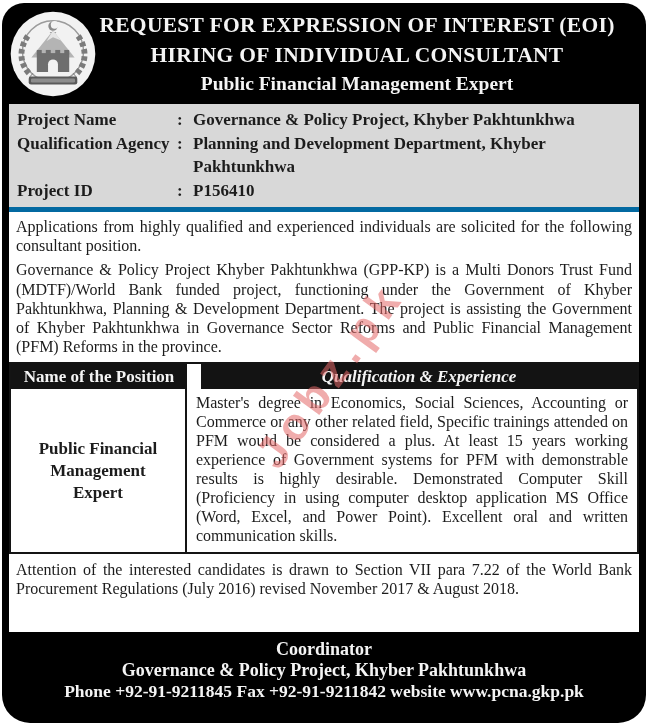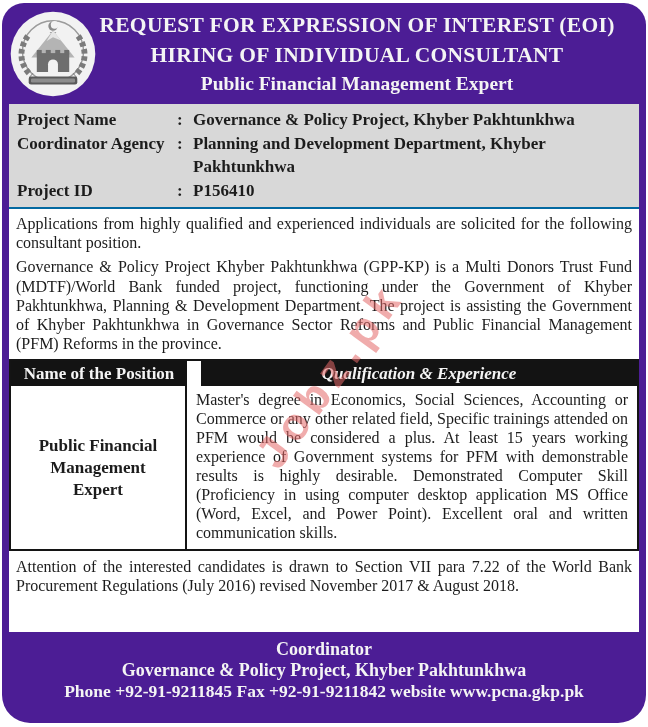--- a/index.html
+++ b/index.html
@@ -7,21 +7,21 @@
   body {
     width: 648px; height: 727px;
     background: #ffffff;
     font-family: "Liberation Serif", serif;
     position: relative;
     overflow: hidden;
   }
   .ad {
     position: absolute;
     left: 2px; top: 3px; right: 2px; bottom: 4px;
-    background: #4c1d95;
+    background: #000000;
     border-radius: 22px 22px 28px 28px;
     display: flex;
     flex-direction: column;
     overflow: hidden;
   }
   
   .header {
     height: 101px;
     display: flex;
     align-items: center;
@@ -39,21 +39,21 @@
     background: #ffffff;
     margin: 0 7px;
     overflow: hidden;
     color: #1c1c1c;
     display: flex;
     flex-direction: column;
   }
   
   .info-box {
     background: #d8d8d8;
-    border-bottom: 2px solid #0369a1;
+    border-bottom: 5px solid #0369a1;
     padding: 4px 0 5px 8px;
     flex: none;
   }
   .info-row { display: flex; font-weight: bold; font-size: 17px; line-height: 23.5px; }
   .info-label { width: 160px; flex: none; }
   .info-colon { width: 16px; flex: none; }
   .info-value { flex: 1; }
   
   .intro { padding: 5px 7px 0 7px; flex: none; }
   .intro p { margin: 0 0 5px 0; font-size: 16px; line-height: 19.2px; text-align: justify; }
@@ -155,21 +155,21 @@
 
   <div class="content">
 
     <div class="info-box">
       <div class="info-row">
         <span class="info-label">Project Name</span>
         <span class="info-colon">:</span>
         <span class="info-value">Governance &amp; Policy Project, Khyber Pakhtunkhwa</span>
       </div>
       <div class="info-row">
-        <span class="info-label">Coordinator Agency</span>
+        <span class="info-label">Qualification Agency</span>
         <span class="info-colon">:</span>
         <span class="info-value">Planning and Development Department, Khyber Pakhtunkhwa</span>
       </div>
       <div class="info-row">
         <span class="info-label">Project ID</span>
         <span class="info-colon">:</span>
         <span class="info-value">P156410</span>
       </div>
     </div>
 

